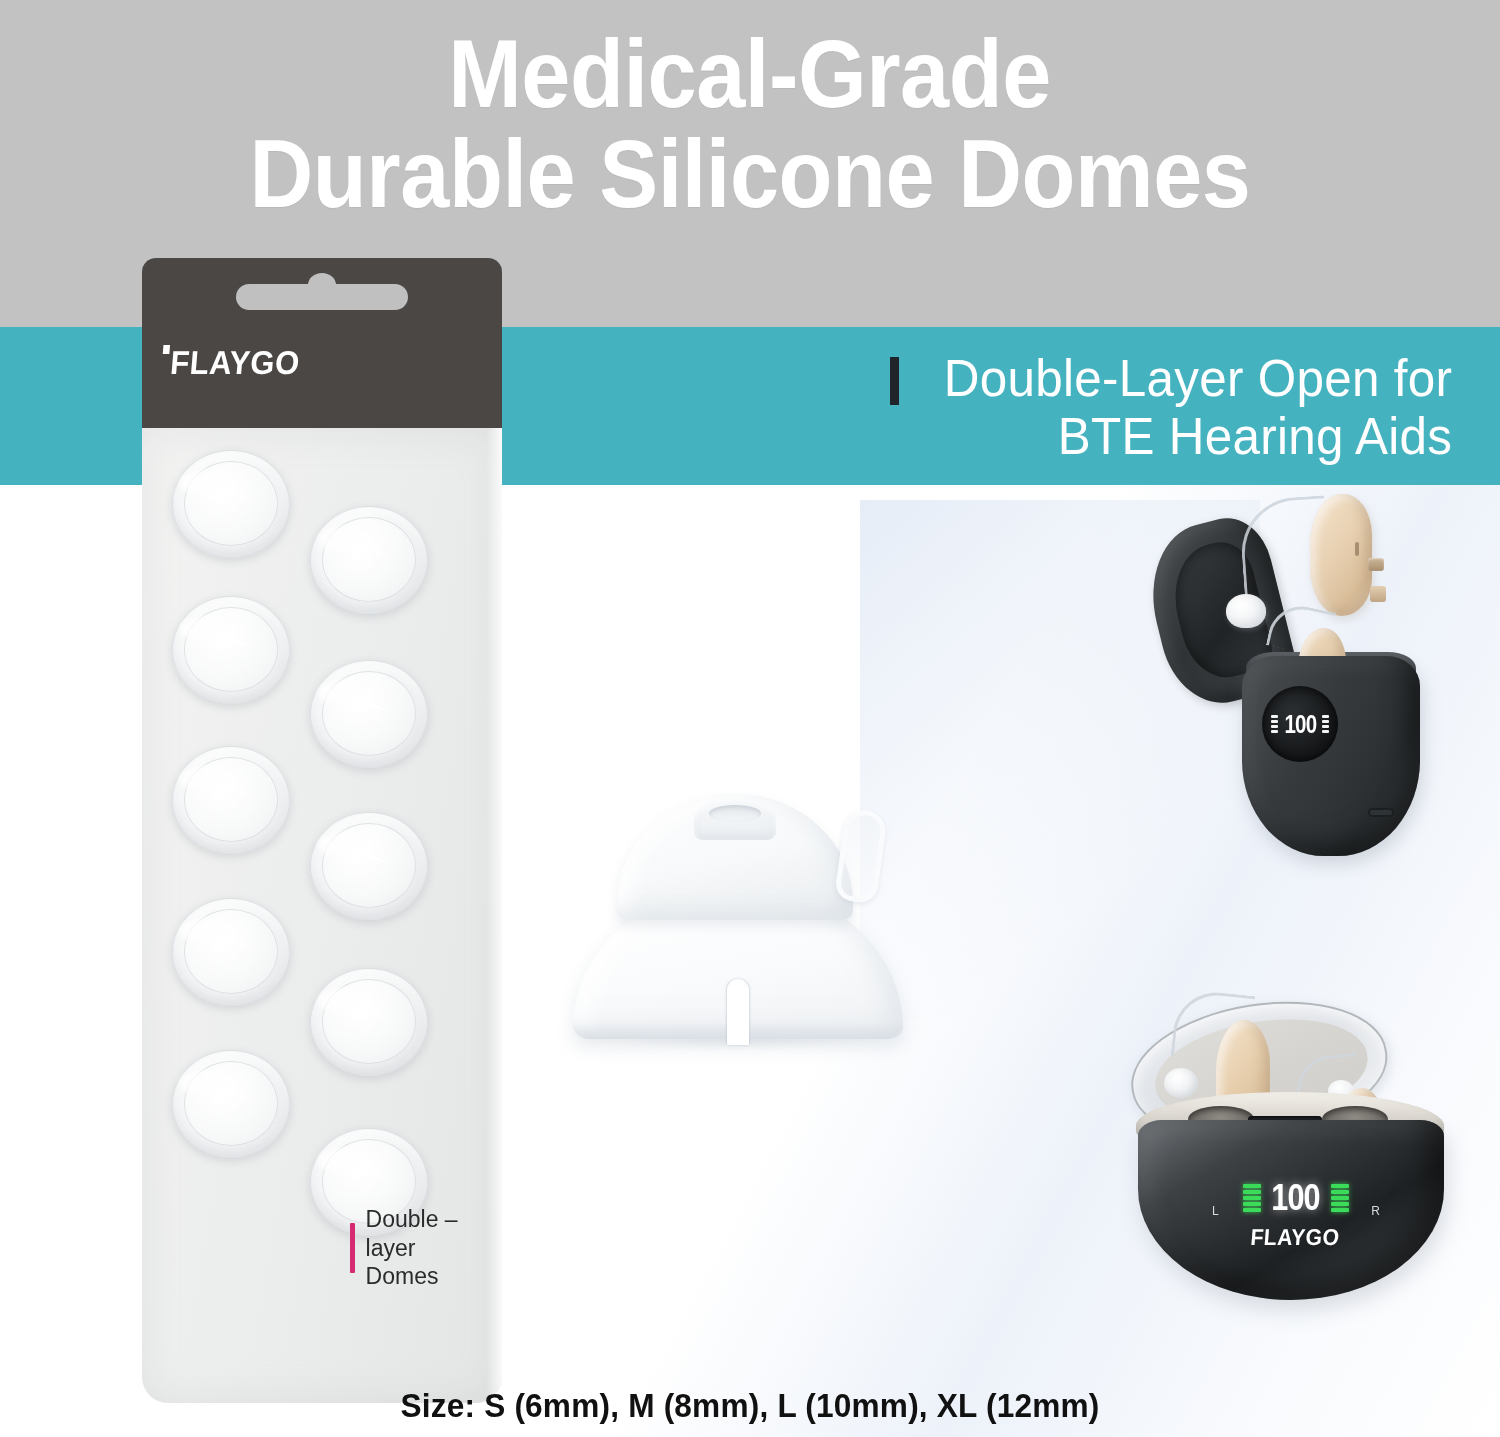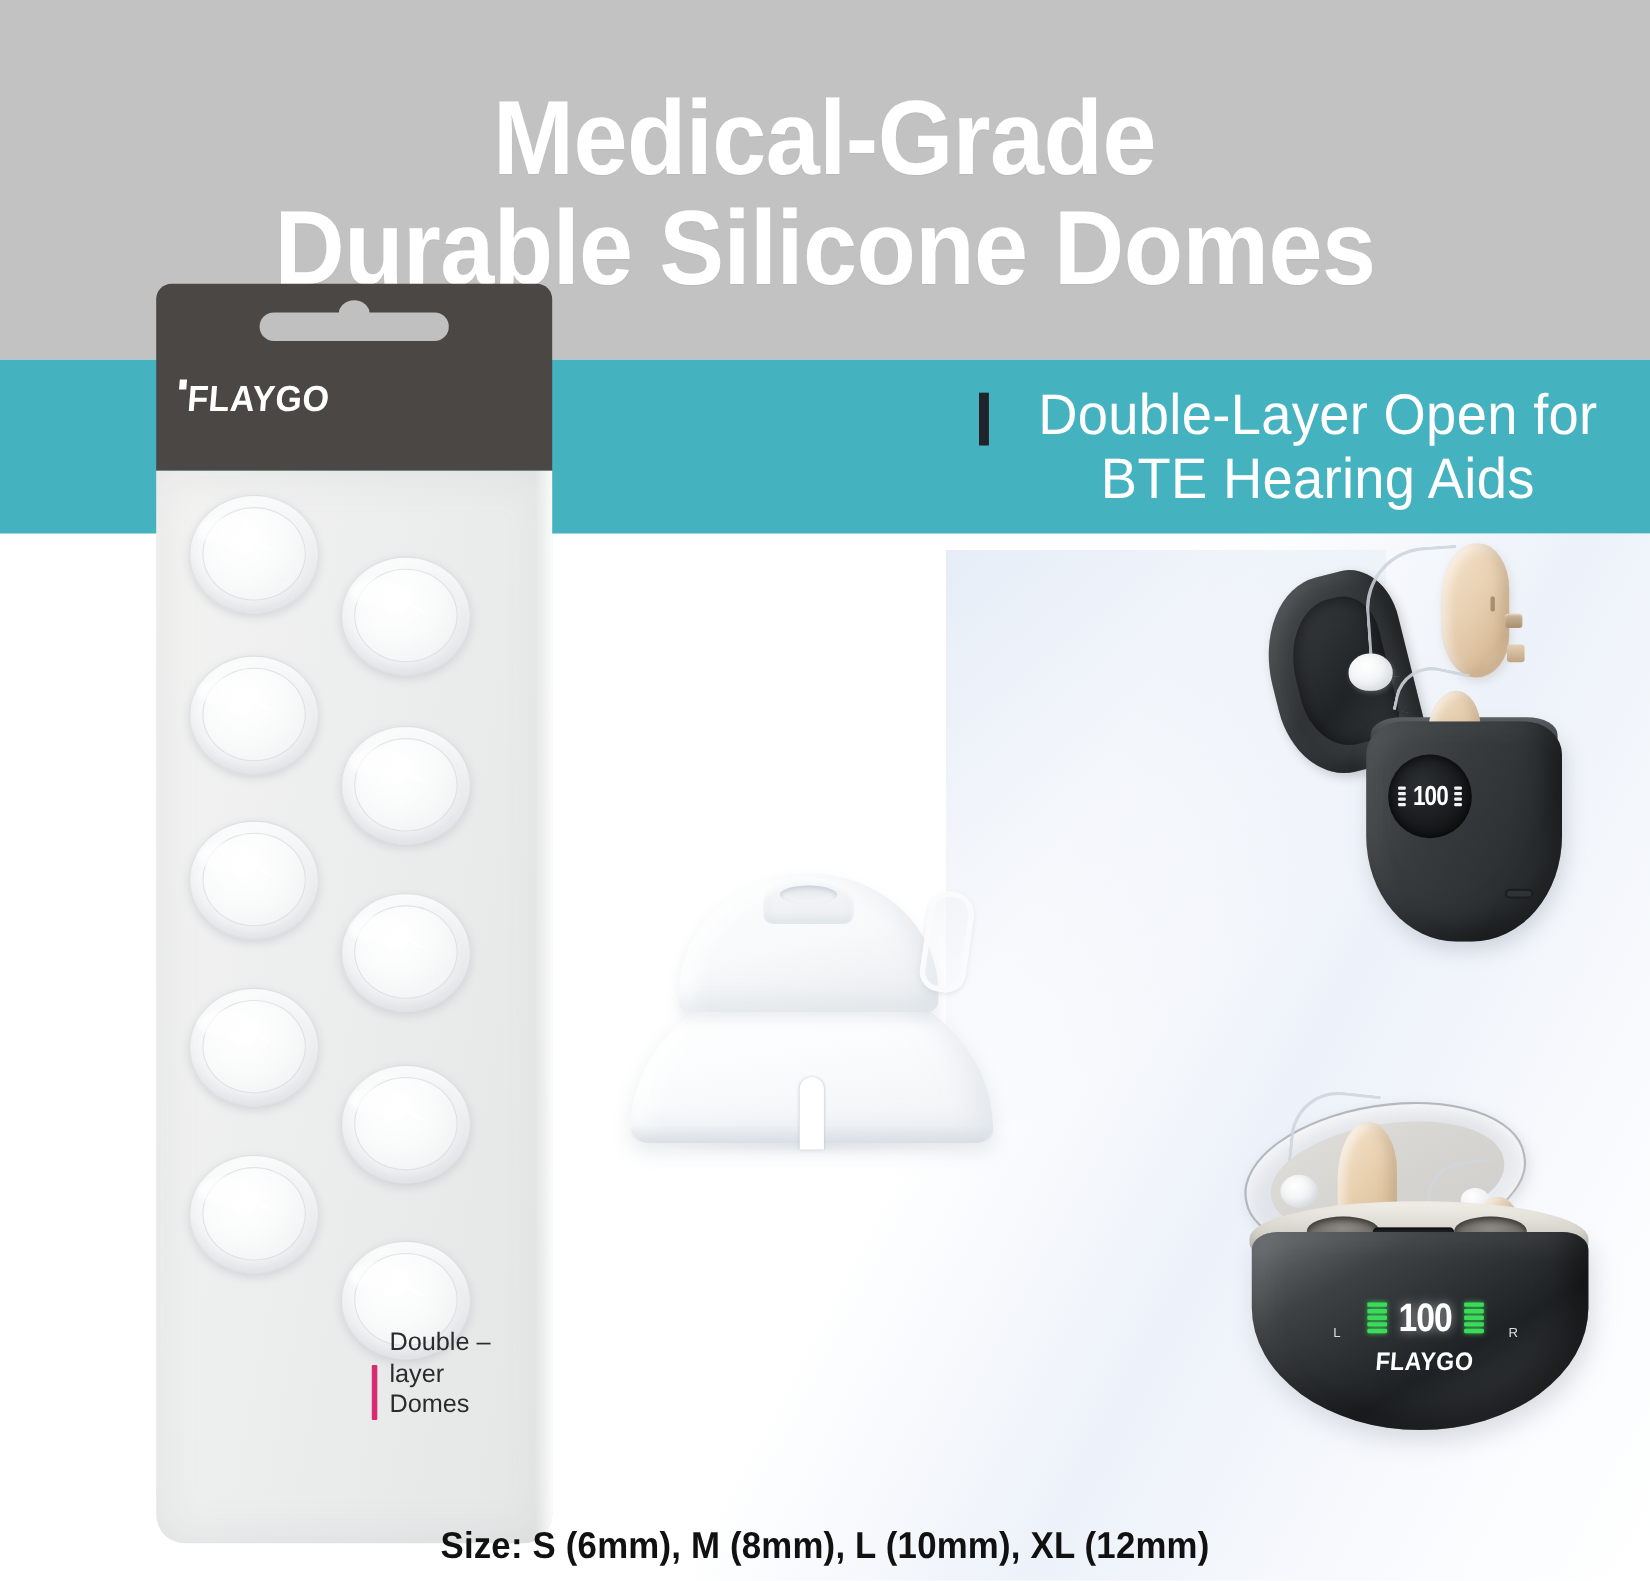--- a/index.html
+++ b/index.html
@@ -11,21 +11,21 @@
   }
 
   
   #stage { position:absolute; inset:0; background:#ffffff; }
 
   
   .headline-band {
     position:absolute; left:0; top:0; width:1500px; height:327px;
     background:#c2c2c2;
     display:flex; flex-direction:column;
-    align-items:center; justify-content:center;
+    align-items:center; justify-content:flex-start;
     padding-top:24px;
   }
   .headline-l1, .headline-l2 {
     color:#ffffff; font-weight:bold;
     font-family:"Liberation Sans", sans-serif;
     letter-spacing:-0.5px;
     transform:scaleX(0.92);
     line-height:1.04;
     text-shadow:0 1px 1px rgba(0,0,0,0.05);
   }
@@ -38,21 +38,21 @@
     background:#45b2c0;
   }
   .teal-text-wrap {
     position:absolute; right:48px; top:22px;
     display:flex; align-items:flex-start; gap:18px;
   }
   .teal-bar {
     width:9px; height:48px; background:#20232a; margin-top:8px;
     flex:0 0 auto;
   }
-  .teal-lines { text-align:center; }
+  .teal-lines { text-align:right; }
   .teal-l1, .teal-l2 {
     color:#ffffff; font-size:52px; font-weight:normal;
     font-family:"Liberation Sans", sans-serif;
     line-height:1.12; letter-spacing:0.3px;
     transform:scaleX(0.95); transform-origin:right center;
   }
 
   
   .right-wash {
     position:absolute; left:520px; top:485px; width:980px; height:952px;
@@ -133,22 +133,22 @@
     border:none;
   }
   .blister .glint {
     position:absolute; left:6%; top:18%; width:44%; height:24%;
     border-radius:50%;
     background:linear-gradient(120deg, rgba(255,255,255,0.9), rgba(255,255,255,0.1));
     filter:blur(2px);
   }
 
   .pkg-label {
-    position:absolute; left:196px; bottom:112px;
-    display:flex; gap:11px; align-items:flex-end;
+    position:absolute; left:208px; bottom:112px;
+    display:flex; gap:11px; align-items:center;
   }
   .pkg-label-bar { width:5px; height:50px; background:#d62a73; border-radius:1px; }
   .pkg-label-text { font-size:23px; color:#2b2b2b; line-height:1.25; font-family:"Liberation Sans", sans-serif; }
 
   
   .hero-dome { position:absolute; left:565px; top:770px; width:345px; height:275px; }
   .hero-outer {
     position:absolute; left:8px; bottom:6px; width:330px; height:150px;
     background:linear-gradient(170deg, #ffffff 0%, #fbfcfd 45%, #f0f2f4 100%);
     border-radius:165px 165px 14px 14px / 150px 150px 12px 12px;

